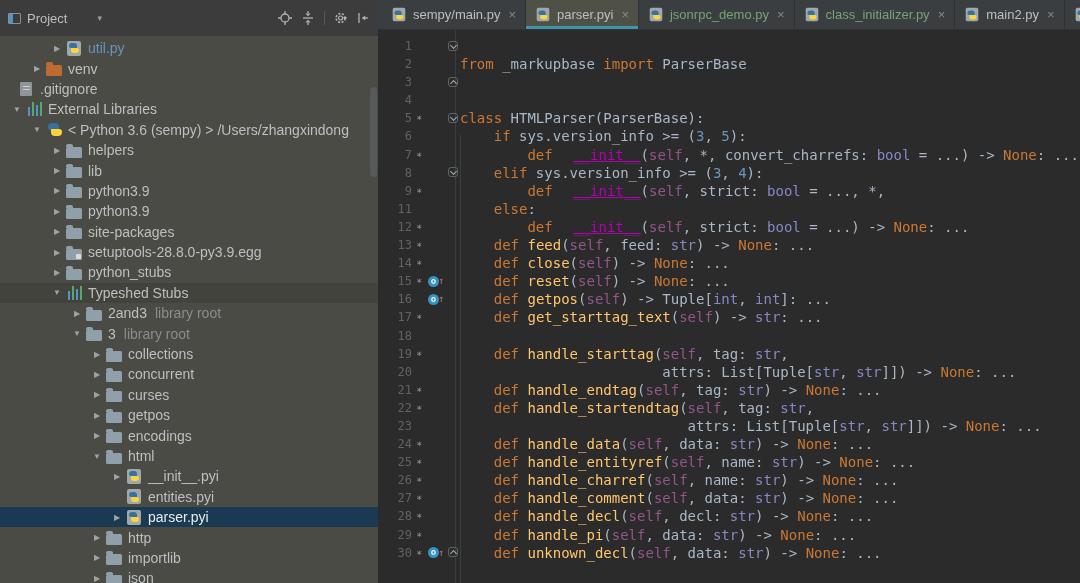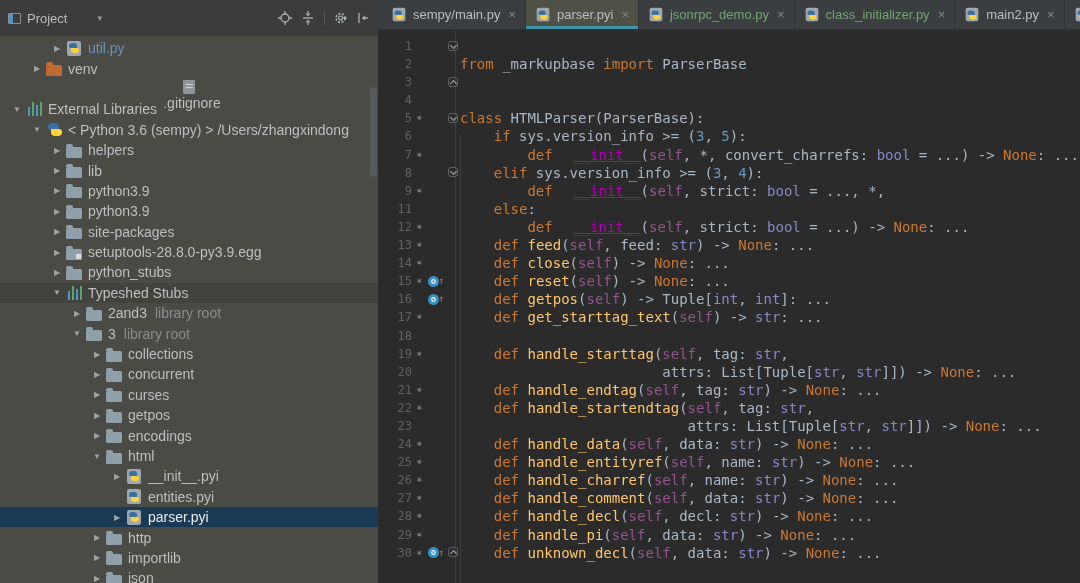--- a/index.html
+++ b/index.html
@@ -131,21 +131,21 @@
         <div class="tree-row" style="padding-left: 48px;">
           <span class="tree-arrow">▶</span>
           <span class="ico ico-py"></span>
           <span class="tree-label blue">util.py</span>
         </div>
         <div class="tree-row" style="padding-left: 28px;">
           <span class="tree-arrow">▶</span>
           <span class="ico ico-folder orange"></span>
           <span class="tree-label">venv</span>
         </div>
-        <div class="tree-row" style=" flex-direction: column;">
+        <div class="tree-row" style="">
           <span class="tree-spacer"></span>
           <span class="ico ico-file"></span>
           <span class="tree-label">.gitignore</span>
         </div>
         <div class="tree-row" style="padding-left: 8px;">
           <span class="tree-arrow">▼</span>
           <span class="ico ico-libs">
             <i></i>
             <i></i>
             <i></i>

